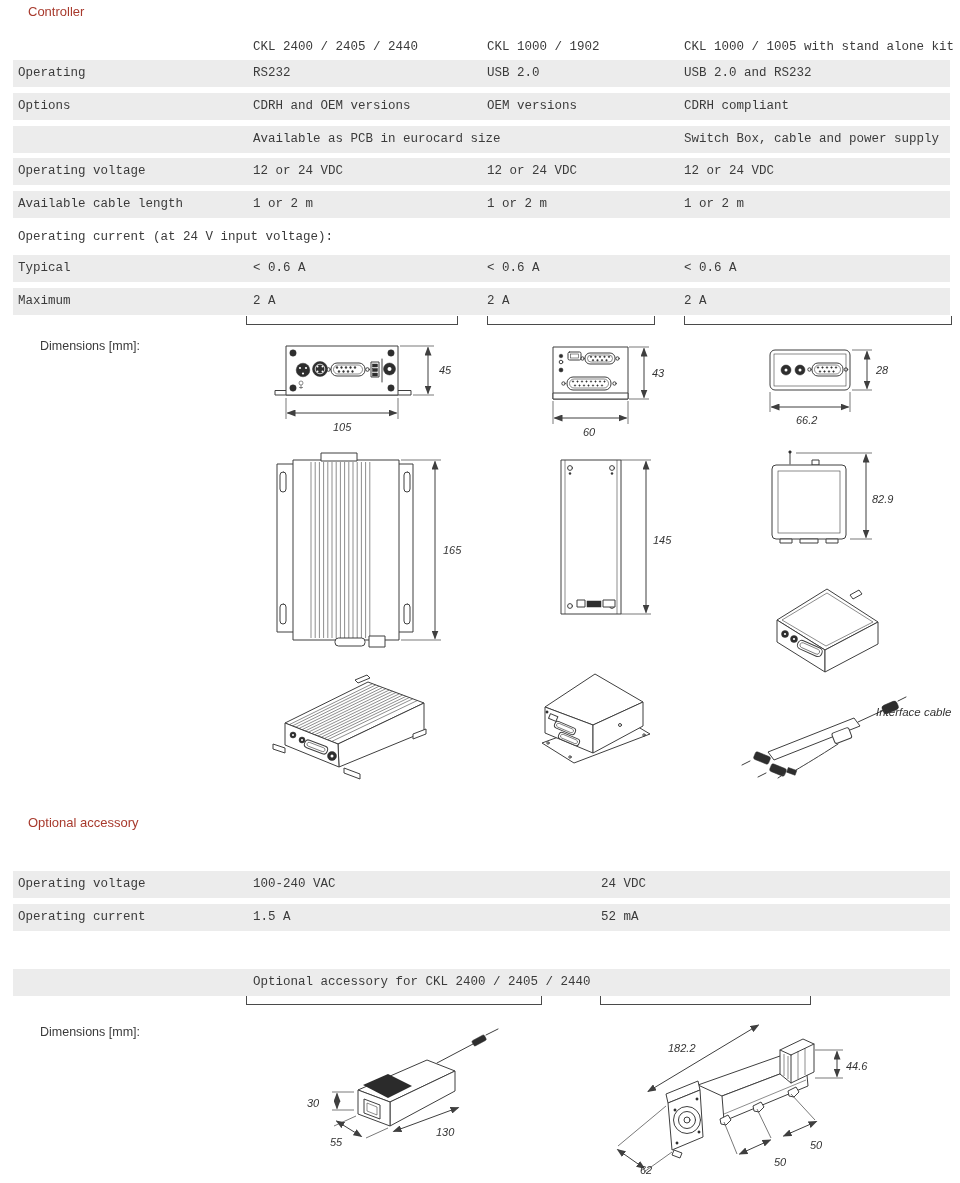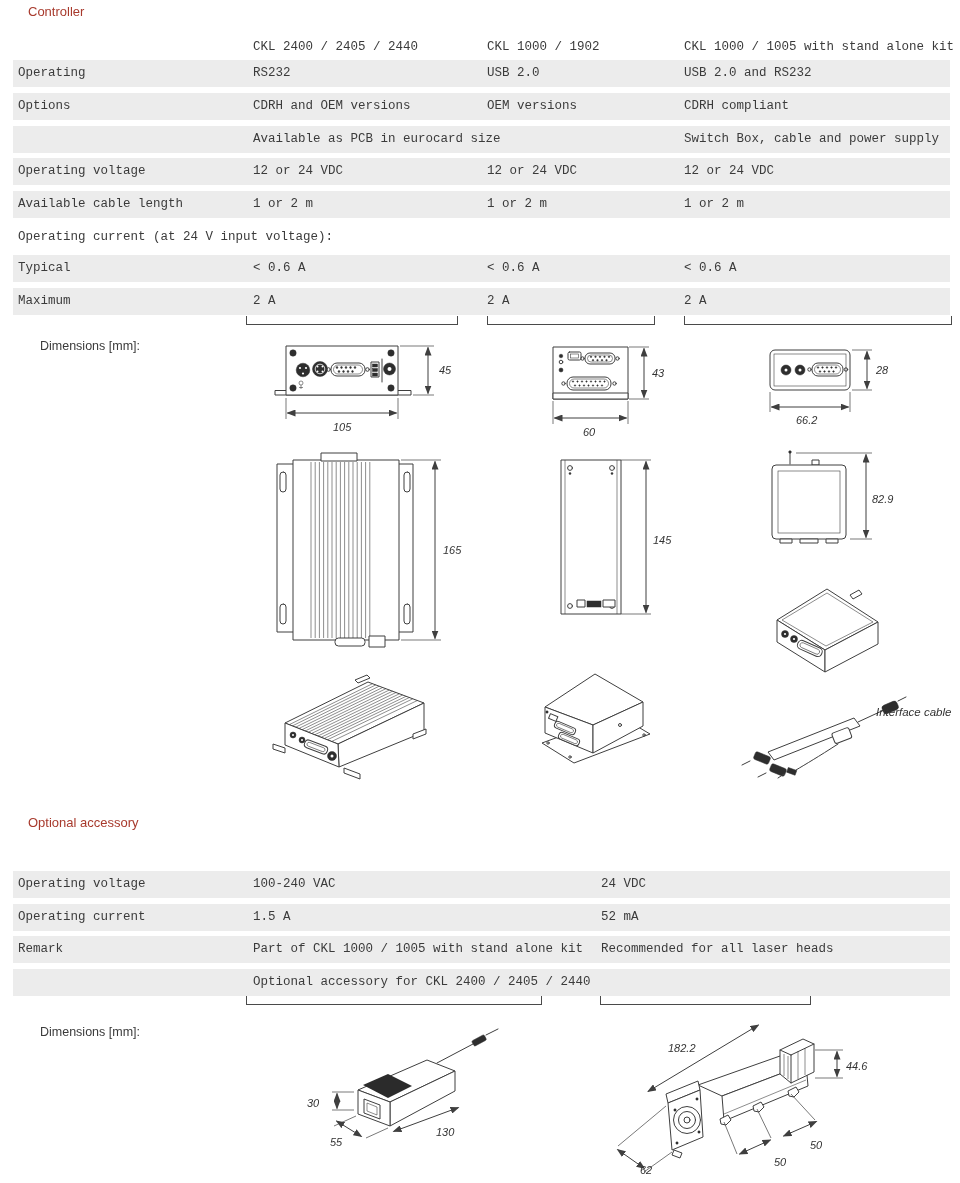--- a/index.html
+++ b/index.html
@@ -466,25 +466,20 @@
 
   <div class="trow" style="top:871px">
     <span class="cell lbl">Operating voltage</span>
     <span class="cell c1">100-240 VAC</span>
     <span class="cell c2b">24 VDC</span>
   </div>
   <div class="trow" style="top:904px">
     <span class="cell lbl">Operating current</span>
     <span class="cell c1">1.5 A</span>
     <span class="cell c2b">52 mA</span>
-  </div>
-  <div class="trow" style="top:936px">
-    <span class="cell lbl">Remark</span>
-    <span class="cell c1">Part of CKL 1000 / 1005 with stand alone kit</span>
-    <span class="cell c2b">Recommended for all laser heads</span>
   </div>
   <div class="trow" style="top:969px">
     <span class="cell lbl"></span>
     <span class="cell c1">Optional accessory for CKL 2400 / 2405 / 2440</span>
     <span class="cell c2b"></span>
   </div>
 
   <div class="bracket" style="top:996px; left:246px; width:294px"></div>
   <div class="bracket" style="top:996px; left:600px; width:209px"></div>
 

